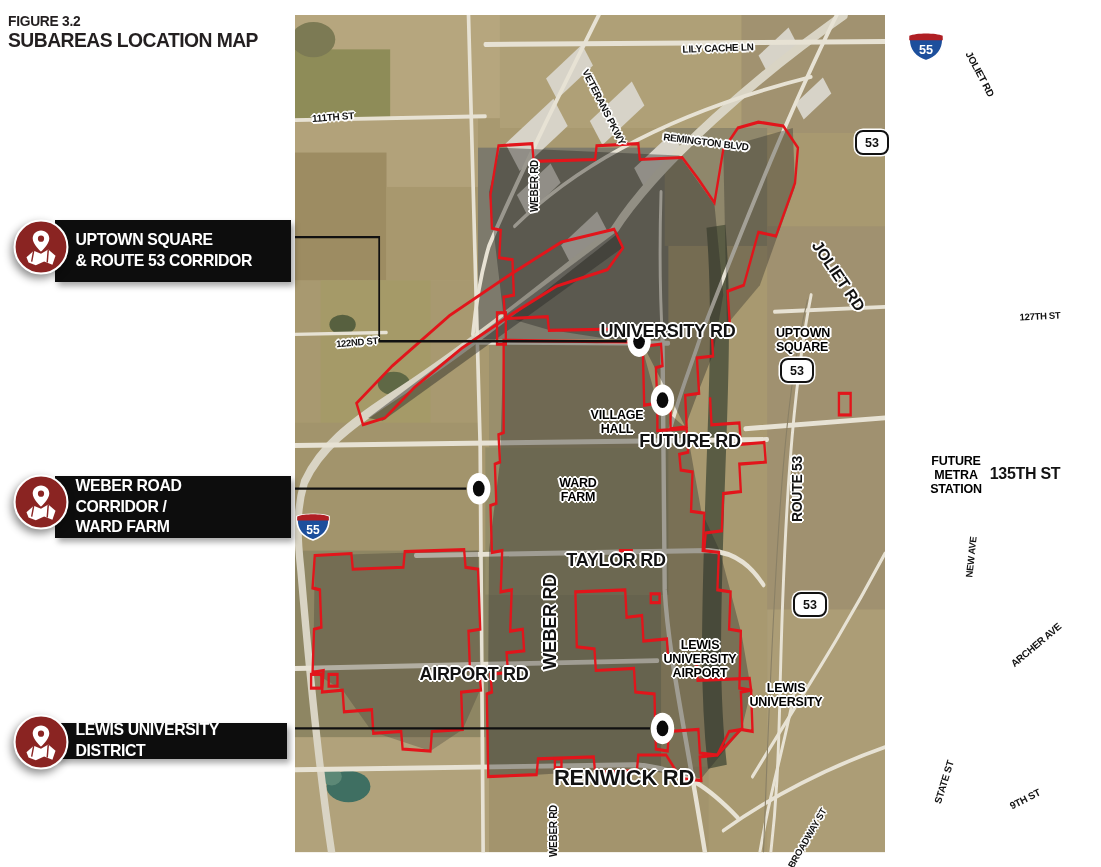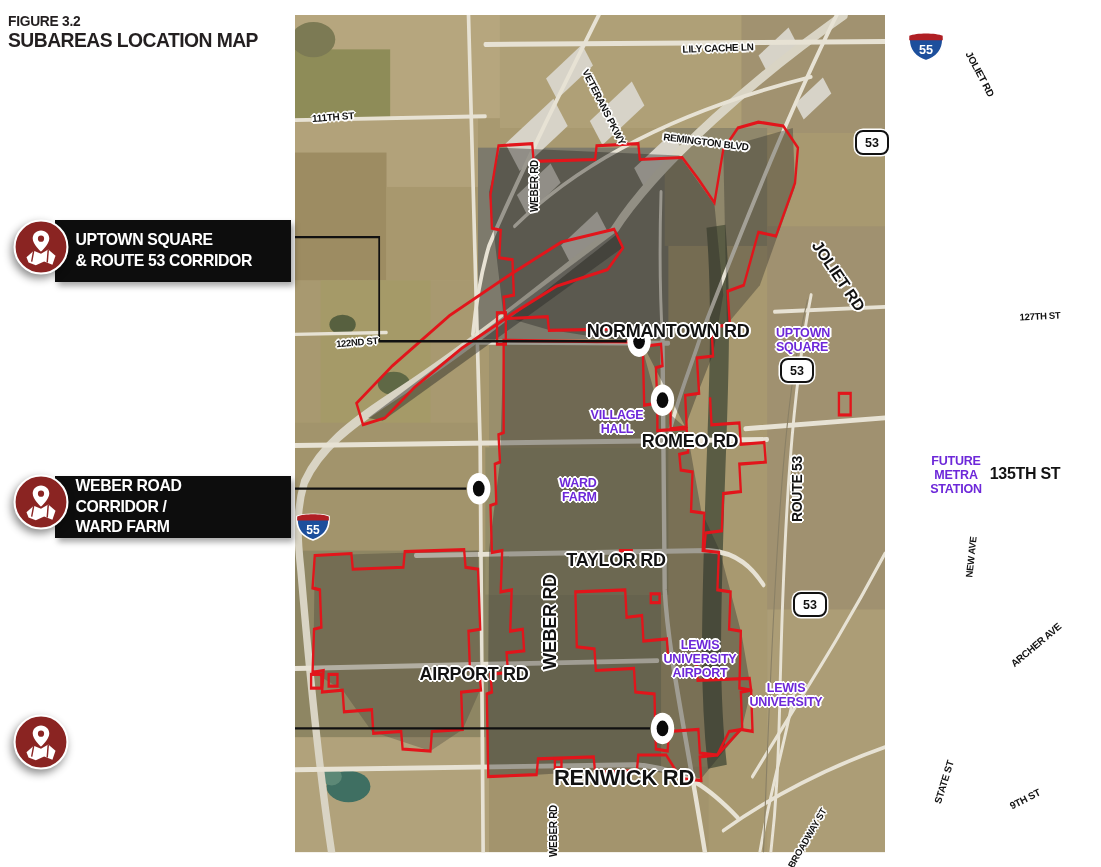--- a/index.html
+++ b/index.html
@@ -15,21 +15,21 @@
            display:flex;align-items:center;box-shadow:3px 4px 6px rgba(0,0,0,.35);}
   .callout-text{white-space:pre-line;font-weight:800;font-size:17px;line-height:1.22;
                 letter-spacing:-.4px;padding:8px 14px 8px 22px;transform:scaleX(.93);transform-origin:left;}
   .badge{position:absolute;width:56px;height:56px;border-radius:50%;
          filter:drop-shadow(-2px 4px 4px rgba(0,0,0,.45));z-index:6;}
   
   #map-svg{position:absolute;left:295px;top:15px;}
   .rl{position:absolute;transform:translate(-50%,-50%);color:#121212;font-weight:800;white-space:nowrap;
       text-shadow:-1px -1px 0 #fff,1px -1px 0 #fff,-1px 1px 0 #fff,1px 1px 0 #fff,
                   0 -2px 0 #fff,0 2px 0 #fff,-2px 0 0 #fff,2px 0 0 #fff;z-index:3;letter-spacing:-.3px;}
-  .poi{position:absolute;transform:translate(-50%,-50%);color:#6d28d9;font-weight:800;font-size:12.5px;
+  .poi{position:absolute;transform:translate(-50%,-50%);color:#000000;font-weight:800;font-size:12.5px;
        line-height:1.12;text-align:center;white-space:pre-line;z-index:3;letter-spacing:-.2px;
        text-shadow:-1px -1px 0 #fff,1px -1px 0 #fff,-1px 1px 0 #fff,1px 1px 0 #fff,
                    0 -2px 0 #fff,0 2px 0 #fff,-2px 0 0 #fff,2px 0 0 #fff;}
   .shield53{position:absolute;width:30px;height:21px;background:#fff;border:2.5px solid #111;
             border-radius:8px;display:flex;align-items:center;justify-content:center;
             font-weight:800;font-size:12.5px;color:#111;z-index:4;box-shadow:0 0 0 1.5px #fff;}
   .i55{position:absolute;z-index:4;}
 </style>
 </head>
 <body>
@@ -150,42 +150,42 @@
   </svg>
 </svg>
 
 <div class="rl" style="left:718px;top:48px;font-size:10px;transform:translate(-50%,-50%) rotate(-2deg);">LILY CACHE LN</div>
 <div class="rl" style="left:604px;top:107px;font-size:10px;transform:translate(-50%,-50%) rotate(63deg);">VETERANS PKWY</div>
 <div class="rl" style="left:706px;top:142px;font-size:10px;transform:translate(-50%,-50%) rotate(7deg);">REMINGTON BLVD</div>
 <div class="rl" style="left:333px;top:117px;font-size:10px;transform:translate(-50%,-50%) rotate(-4deg);">111TH ST</div>
 <div class="rl" style="left:534px;top:186px;font-size:10px;transform:translate(-50%,-50%) rotate(-90deg);">WEBER RD</div>
 <div class="rl" style="left:980px;top:74px;font-size:10px;transform:translate(-50%,-50%) rotate(62deg);">JOLIET RD</div>
 <div class="rl" style="left:838px;top:276px;font-size:16px;transform:translate(-50%,-50%) rotate(56deg);">JOLIET RD</div>
-<div class="rl" style="left:668px;top:331px;font-size:18px;">NORMANTOWN RD</div>
-<div class="rl" style="left:690px;top:441px;font-size:18px;">ROMEO RD</div>
+<div class="rl" style="left:668px;top:331px;font-size:18px;">UNIVERSITY RD</div>
+<div class="rl" style="left:690px;top:441px;font-size:18px;">FUTURE RD</div>
 <div class="rl" style="left:357px;top:342px;font-size:9.5px;transform:translate(-50%,-50%) rotate(-5deg);">122ND ST</div>
 <div class="rl" style="left:1040px;top:316px;font-size:9.5px;transform:translate(-50%,-50%) rotate(-3deg);">127TH ST</div>
 <div class="rl" style="left:1025px;top:429px;font-size:16px;margin-top:45px;">135TH ST</div>
 <div class="rl" style="left:797px;top:489px;font-size:14px;transform:translate(-50%,-50%) rotate(-90deg);">ROUTE 53</div>
 <div class="rl" style="left:616px;top:560px;font-size:18px;">TAYLOR RD</div>
 <div class="rl" style="left:550px;top:622px;font-size:18px;transform:translate(-50%,-50%) rotate(-90deg);">WEBER RD</div>
 <div class="rl" style="left:474px;top:674px;font-size:18px;">AIRPORT RD</div>
 <div class="rl" style="left:624px;top:778px;font-size:22px;">RENWICK RD</div>
 <div class="rl" style="left:971px;top:557px;font-size:9.5px;transform:translate(-50%,-50%) rotate(-84deg);">NEW AVE</div>
 <div class="rl" style="left:1036px;top:645px;font-size:10px;transform:translate(-50%,-50%) rotate(-40deg);">ARCHER AVE</div>
 <div class="rl" style="left:944px;top:782px;font-size:10px;transform:translate(-50%,-50%) rotate(-73deg);">STATE ST</div>
 <div class="rl" style="left:1025px;top:799px;font-size:10px;transform:translate(-50%,-50%) rotate(-27deg);">9TH ST</div>
 <div class="rl" style="left:807px;top:838px;font-size:9.5px;transform:translate(-50%,-50%) rotate(-60deg);">BROADWAY ST</div>
 <div class="rl" style="left:553px;top:831px;font-size:10px;transform:translate(-50%,-50%) rotate(-90deg);">WEBER RD</div>
 
 <div class="poi" style="left:803px;top:340px;text-align:left;">UPTOWN
 SQUARE</div>
 <div class="poi" style="left:617px;top:422px;">VILLAGE
 HALL</div>
-<div class="poi" style="left:578px;top:490px;text-align:right;">WARD
+<div class="poi" style="left:578px;top:490px;text-align:center;">WARD
 FARM</div>
 <div class="poi" style="left:956px;top:475px;">FUTURE
 METRA
 STATION</div>
 <div class="poi" style="left:700px;top:659px;">LEWIS
 UNIVERSITY
 AIRPORT</div>
 <div class="poi" style="left:786px;top:695px;">LEWIS
 UNIVERSITY</div>
 
@@ -215,20 +215,23 @@
 </div>
 
 <div class="callout" style="top:220px;width:236px;height:62px;">
   <div class="callout-text">UPTOWN SQUARE
 &amp; ROUTE 53 CORRIDOR</div>
 </div>
 <div class="callout" style="top:476px;width:236px;height:62px;">
   <div class="callout-text">WEBER ROAD CORRIDOR /
 WARD FARM</div>
 </div>
+<div class="callout" style="top:723px;width:232px;height:36px;">
+  <div class="callout-text">LEWIS UNIVERSITY DISTRICT</div>
+</div>
 
 <div class="badge" style="left:13px;top:219px;">
   <svg width="56" height="56" viewBox="0 0 54 54">
     <circle cx="27" cy="27" r="25.5" fill="#8a2422" stroke="#fff" stroke-width="2"></circle>
     <path d="M13 37 L20 30.5 L27 33.5 L34 29.5 L41 35.5 L38 44 L30 41 L22 44.5 L15 42 Z" fill="#fff"></path>
     <path d="M20 30.5 L18 41" stroke="#8a2422" stroke-width="1.4" fill="none"></path>
     <path d="M34 29.5 L33 42" stroke="#8a2422" stroke-width="1.4" fill="none"></path>
     <path d="M27 11 c-4.8 0 -8 3.6 -8 7.8 c0 5.8 8 12.7 8 12.7 s8 -6.9 8 -12.7 c0 -4.2 -3.2 -7.8 -8 -7.8 z" fill="#fff"></path>
     <circle cx="27" cy="19" r="3" fill="#8a2422"></circle>
   </svg>

